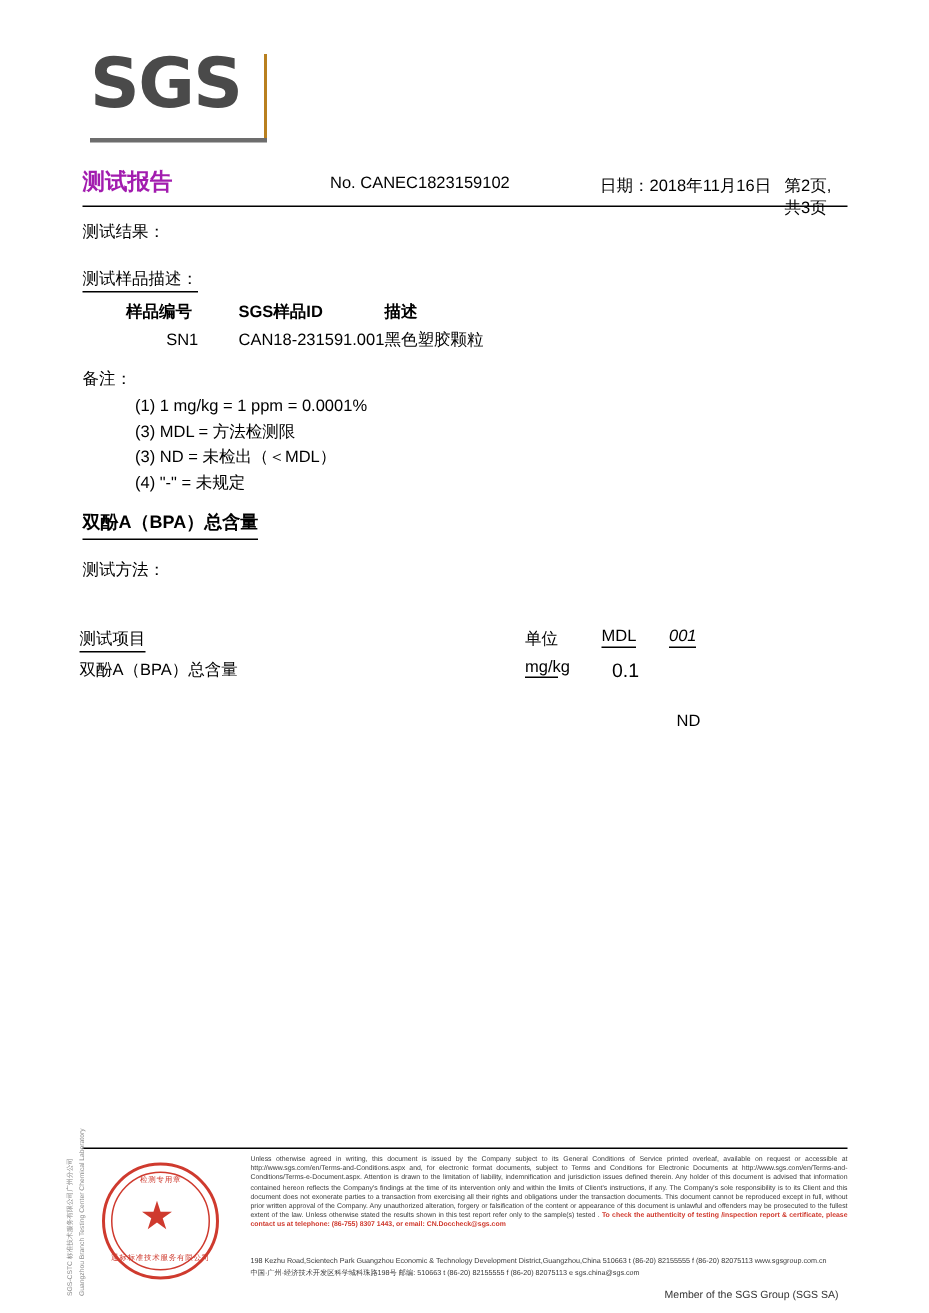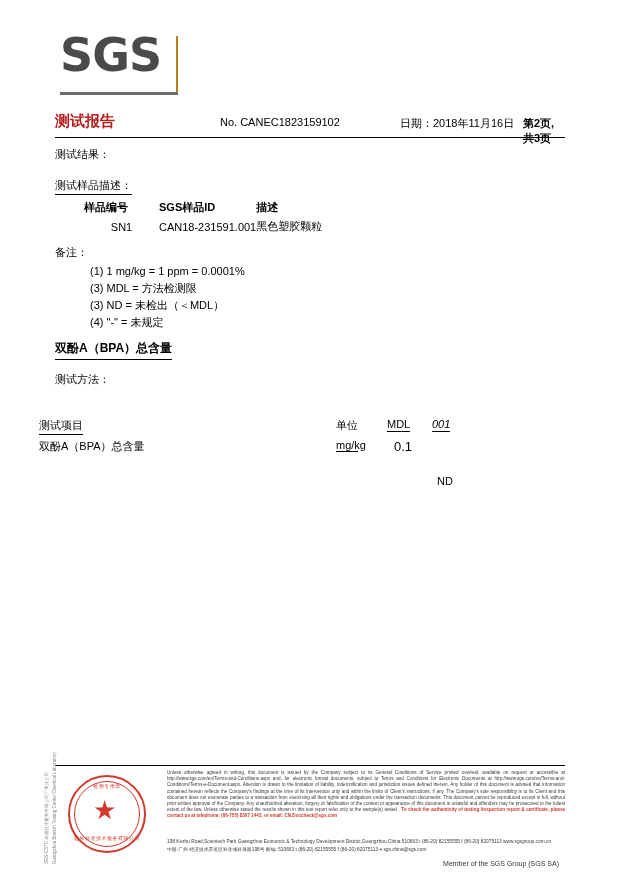--- a/index.html
+++ b/index.html
@@ -62,40 +62,39 @@
     top: 112px;
     width: 510px;
     height: 24px;
   }
   .doc-title {
     position: absolute;
     left: 0;
     top: 0;
     font-size: 15px;
     font-weight: bold;
-    color: #b91c1c;
+    color: #a21caf;
   }
   .doc-no {
     position: absolute;
     left: 165px;
     top: 4px;
     font-size: 11px;
   }
   .doc-date {
     position: absolute;
     left: 345px;
     top: 4px;
     font-size: 11px;
   }
   .doc-page {
     position: absolute;
     left: 468px;
     top: 4px;
     font-size: 11px;
-    font-weight: bold;
   }
   .title-rule {
     position: absolute;
     left: 55px;
     top: 137px;
     width: 510px;
     height: 1px;
     background: #000;
   }
 
@@ -164,21 +163,21 @@
     left: 125px;
     top: 372px;
     width: 440px;
     font-size: 11px;
     line-height: 19px;
   }
 
   
   .result-table {
     position: absolute;
-    left: 39px;
+    left: 53px;
     top: 418px;
     width: 510px;
     font-size: 11px;
     text-decoration: underline;
   }
   .result-head {
     position: relative;
     height: 17px;
   }
   .result-head .h-item {

